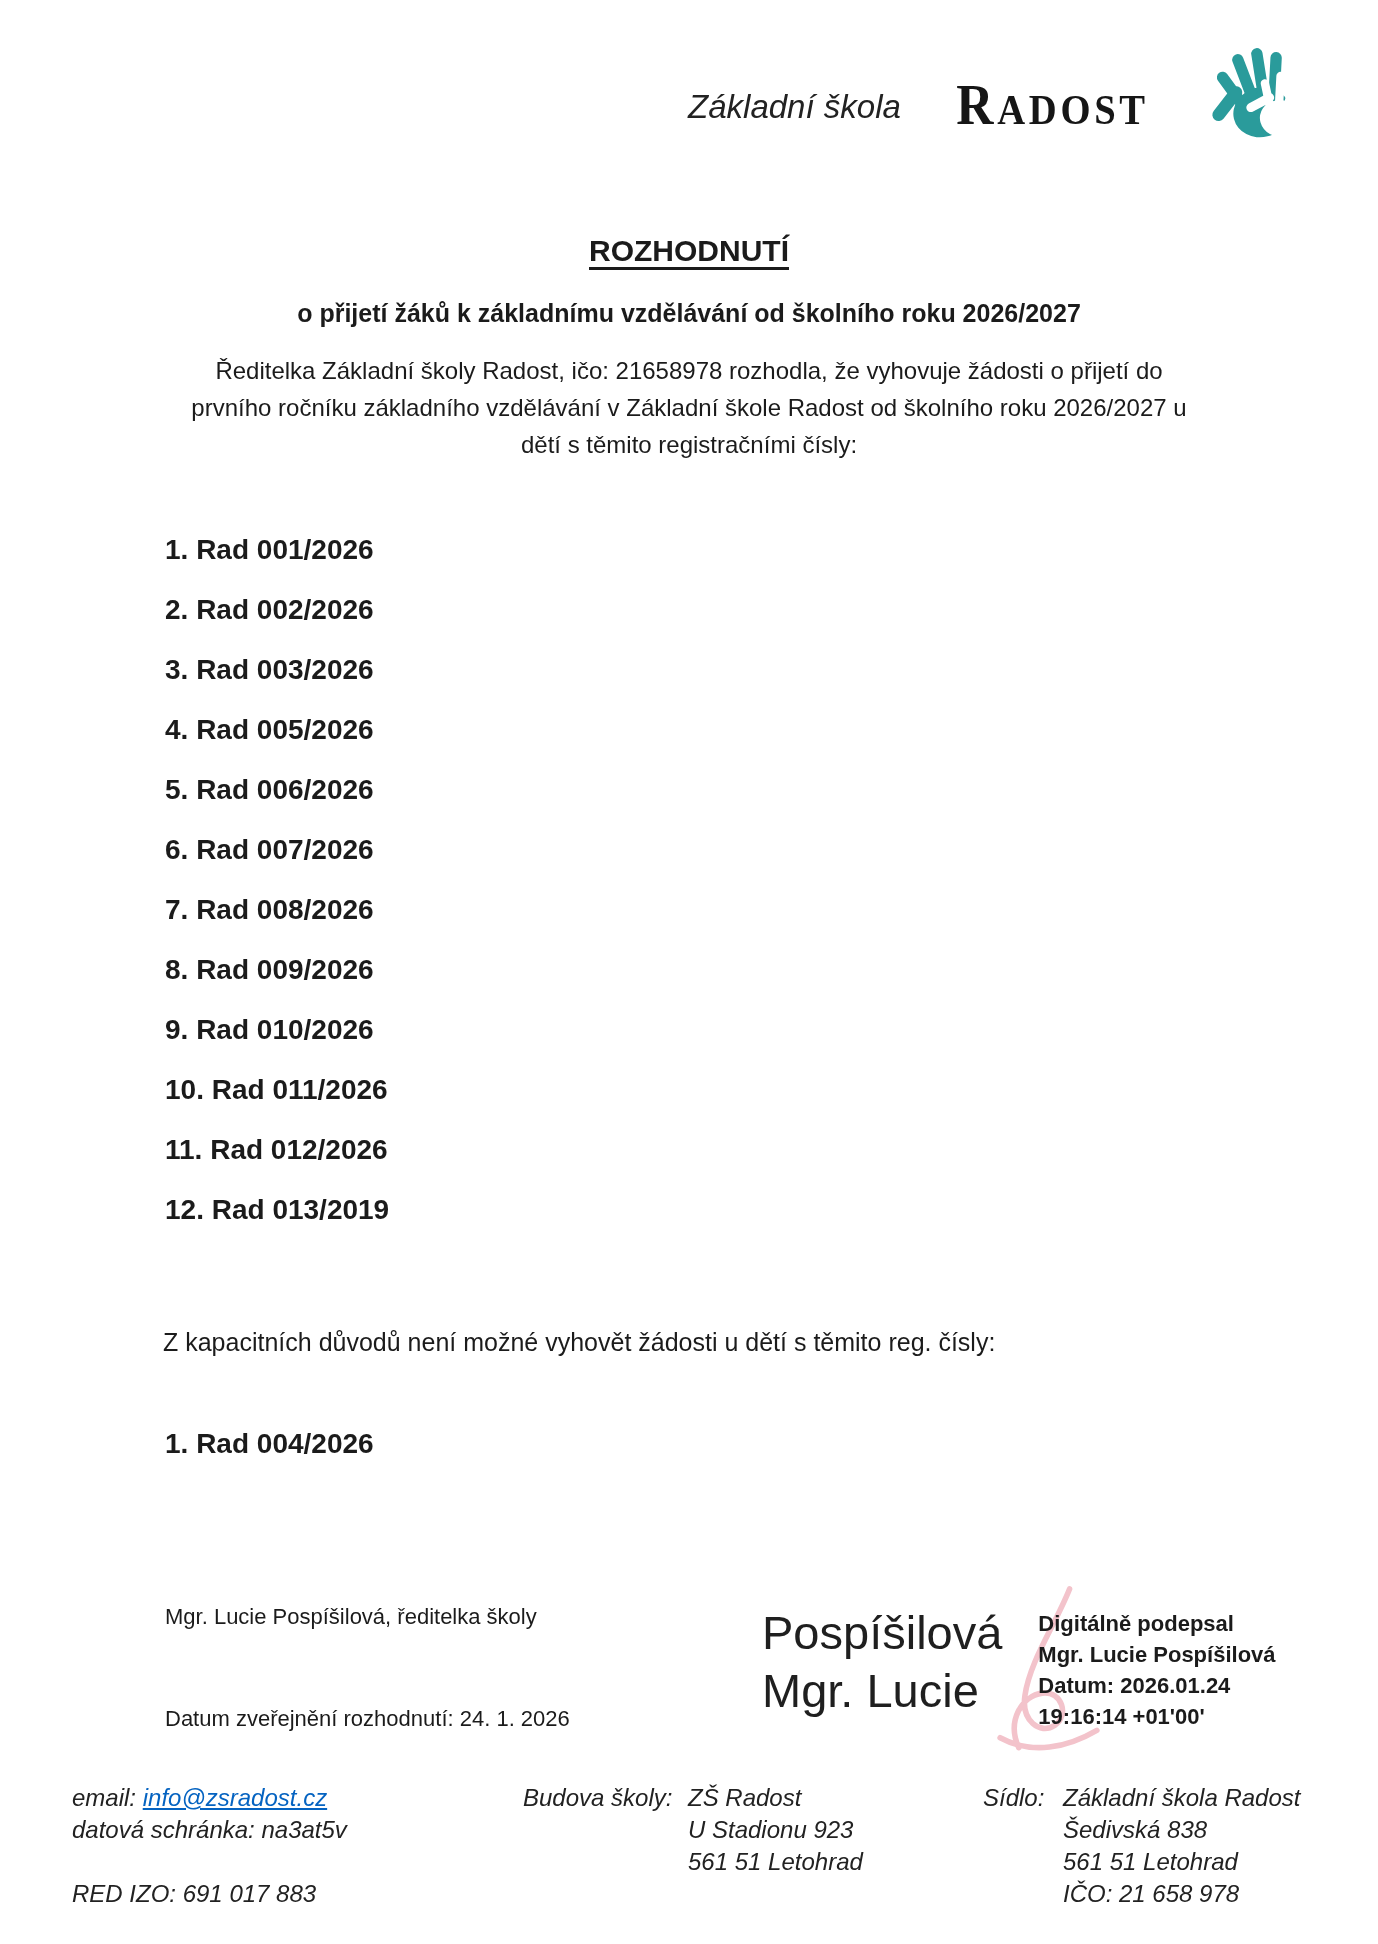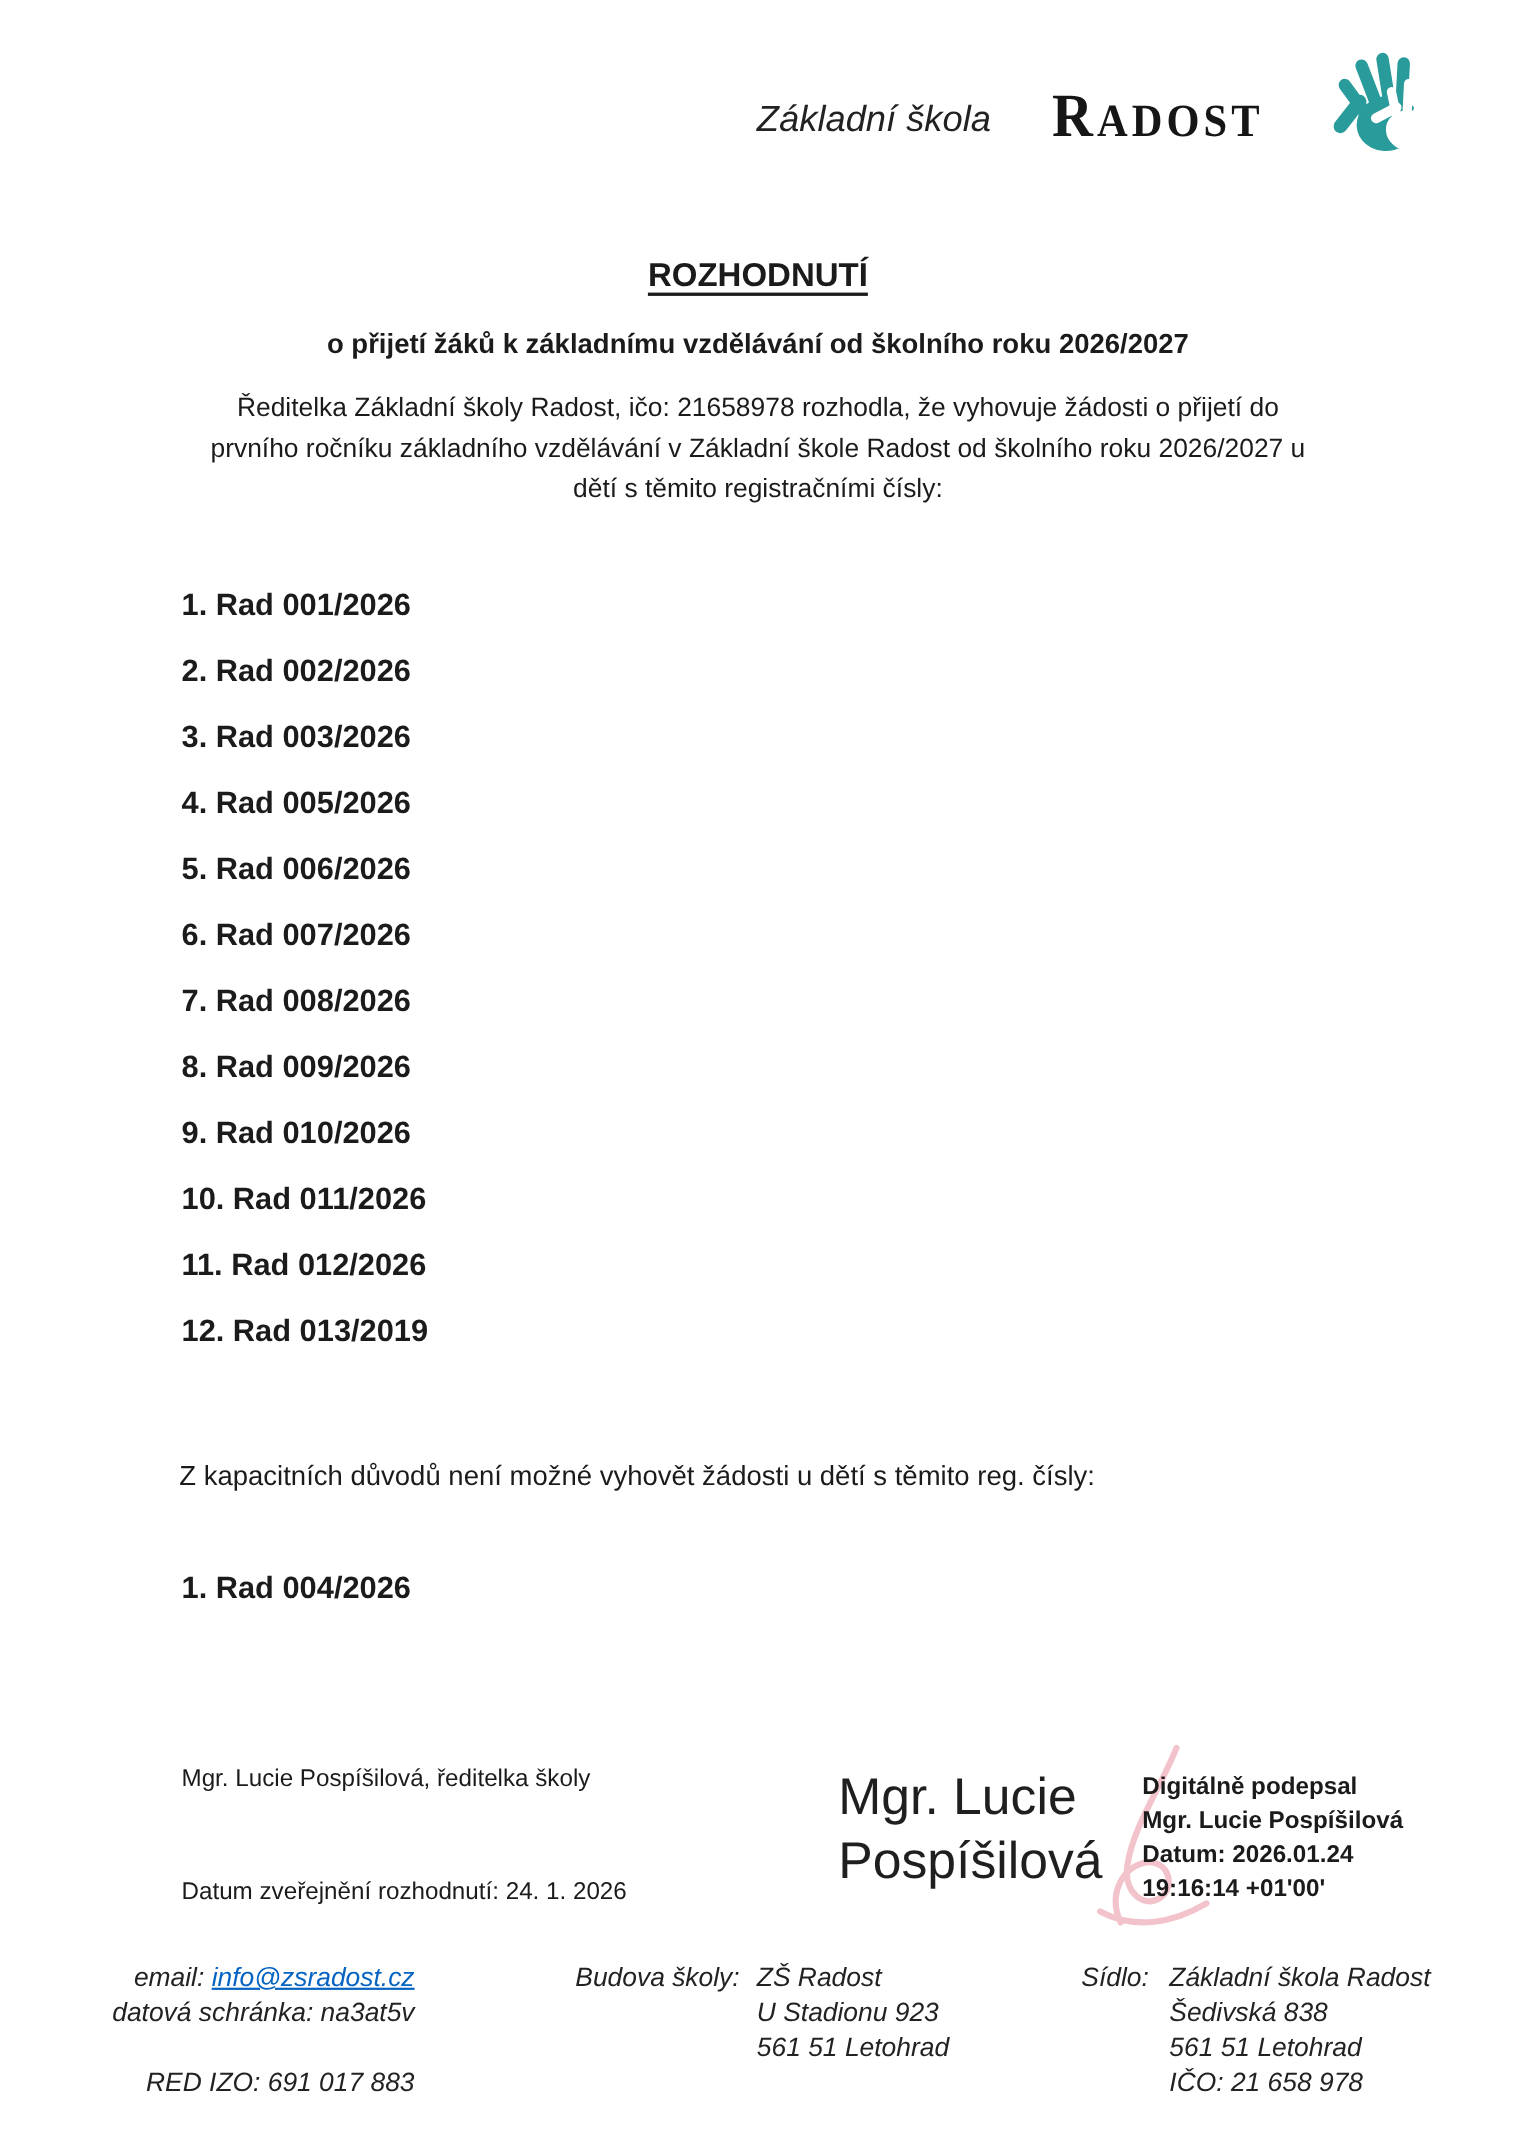--- a/index.html
+++ b/index.html
@@ -42,21 +42,21 @@
   .date-line   { position:absolute; top:1706px; left:165px; font-size:22px;text-align:center; }
 
   .digital-sig { position:absolute; top:1598px; left:762px; width:600px; display:flex; }
   .sig-name { font-size:47px; line-height:58px; color:#1f1f1f; white-space:nowrap; margin-top:6px; }
   .sig-flourish { position:absolute; left:228px; top:-14px; z-index:0; }
   .sig-details { position:relative; z-index:1; margin-left:36px; padding-top:10px;
                  font-size:22px; line-height:31px; white-space:nowrap;font-weight:bold; }
 
   
   .footer { position:absolute; top:1782px; left:0; width:100%; font-style:italic; font-size:24px; line-height:32px; color:#222; }
-  .f-col1 { position:absolute; left:102px; top:0;text-align:right; }
+  .f-col1 { position:absolute; left:72px; top:0; }
   .f-col1 .gap { height:32px; }
   .f-col2 { position:absolute; left:493px; top:0; display:flex;margin-left:30px; }
   .f-col2 .f-label { width:165px; }
   .f-col3 { position:absolute; left:983px; top:0; display:flex; }
   .f-col3 .f-label { width:80px; }
   a.email-link { color:#0563c1; text-decoration:underline; font-style:italic; }
 </style>
 </head>
 <body>
 
@@ -112,22 +112,22 @@
   </div>
 
   <div class="rejected-intro">Z kapacitních důvodů není možné vyhovět žádosti u dětí s těmito reg. čísly:</div>
   <div class="rejected-item">1. Rad 004/2026</div>
 
   <div class="signer-line">Mgr. Lucie Pospíšilová, ředitelka školy</div>
   <div class="date-line">Datum zveřejnění rozhodnutí: 24. 1. 2026</div>
 
   <div class="digital-sig">
     <div class="sig-name">
+      <div>Pospíšilová</div>
       <div>Mgr. Lucie</div>
-      <div>Pospíšilová</div>
     </div>
     <span class="sig-flourish">
       <svg width="112" height="186" viewBox="0 0 90 150" aria-hidden="true">
         <g stroke="#f3c3cb" stroke-width="4.5" fill="none" stroke-linecap="round">
           <path d="M64 4 C 52 34, 32 62, 28 90 C 25 110, 40 122, 52 114 C 64 106, 58 86, 42 88 C 26 90, 13 110, 23 132"></path>
           <path d="M8 124 C 34 138, 62 132, 86 118"></path>
         </g>
       </svg>
     </span>
     <div class="sig-details">

